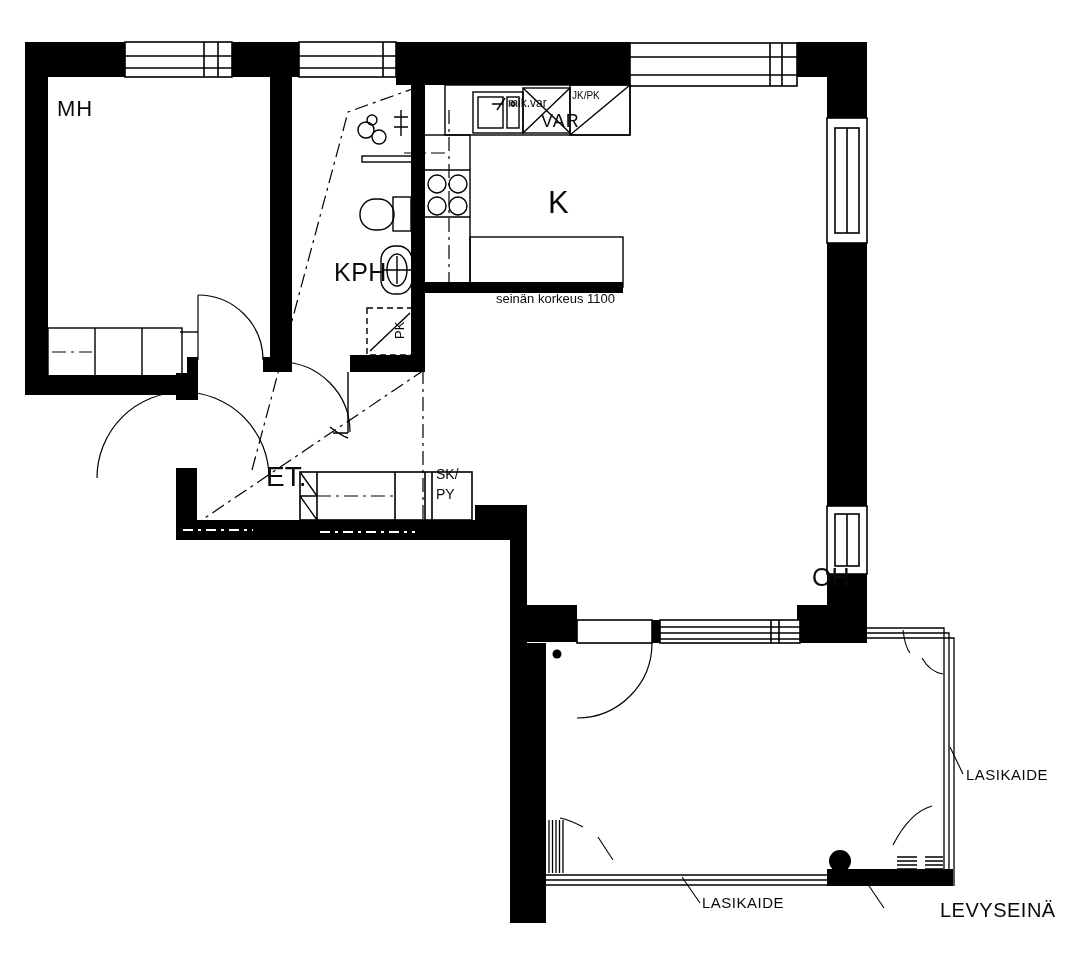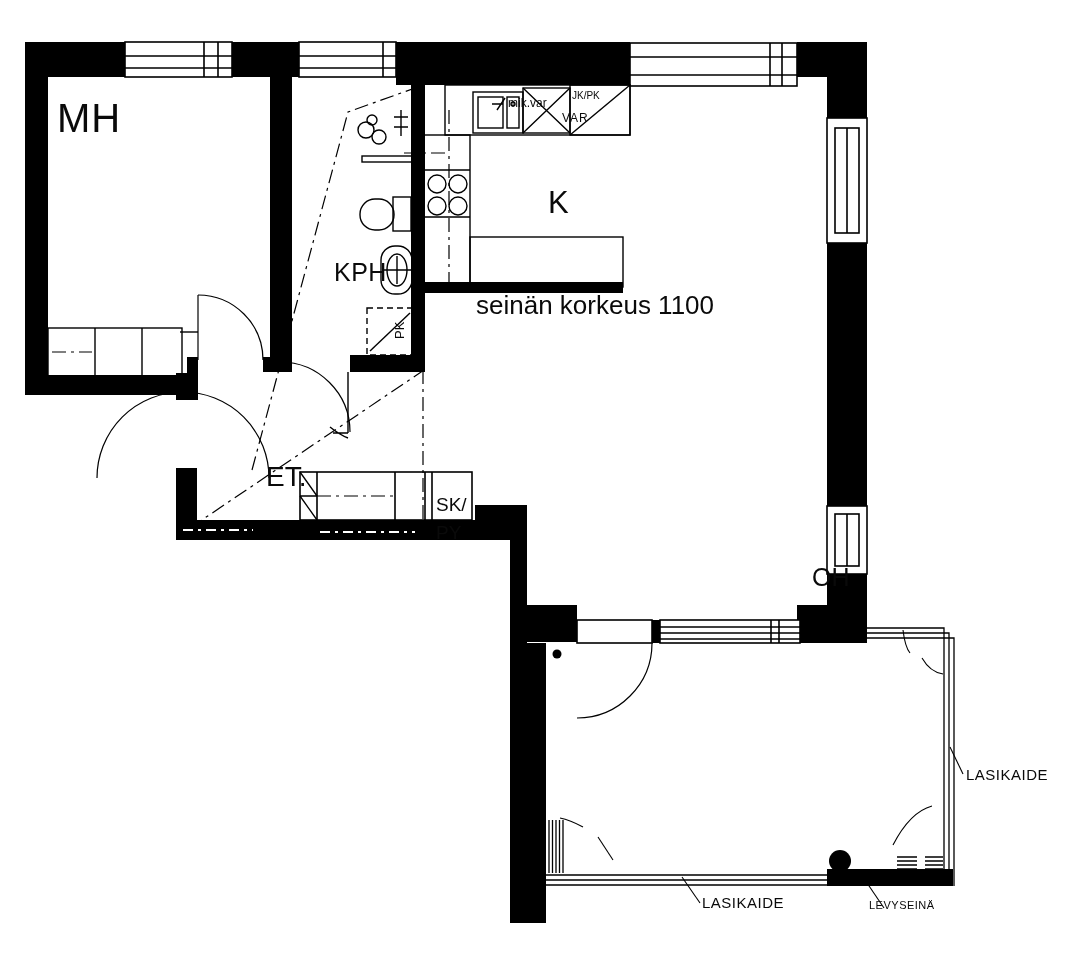--- a/index.html
+++ b/index.html
@@ -6,34 +6,34 @@
   #plan{
     position:relative;
     width:1089px;height:965px;
     background:#ffffff;
     font-family:"Liberation Sans", sans-serif;
     color:#000;
     overflow:hidden;
   }
   #plan svg{position:absolute;left:0;top:0;}
   .lbl{position:absolute;color:#0a0a0a;white-space:nowrap;line-height:1.05;}
-  .l-mh{left:57px;top:97px;font-size:40px;letter-spacing:1px}
+  .l-mh{left:57px;top:97px;font-size:22px;letter-spacing:1px}
   .l-kph{left:334px;top:259px;font-size:25px;letter-spacing:.5px}
   .l-k{left:548px;top:187px;font-size:31px}
   .l-et{left:266px;top:462px;font-size:28px}
   .l-oh{left:812px;top:564px;font-size:25px}
-  .l-height{left:476px;top:292px;font-size:26px}
+  .l-height{left:496px;top:292px;font-size:13px}
   .l-jkpk{left:572px;top:91px;font-size:10px}
   .l-mikvar{left:508px;top:97px;font-size:12px}
-  .l-var{left:562px;top:112px;font-size:12px;letter-spacing:1px}
-  .l-skpy{left:436px;top:491px;font-size:19px;line-height:1.45;white-space:pre-line}
+  .l-var{left:541px;top:112px;font-size:18px;letter-spacing:1px}
+  .l-skpy{left:436px;top:464px;font-size:14px;line-height:1.45;white-space:pre-line}
   .l-pk{left:393px;top:339px;font-size:13px;transform:rotate(-90deg);transform-origin:0 0}
   .l-lasi-r{left:966px;top:767px;font-size:15px;letter-spacing:.5px}
   .l-lasi-b{left:702px;top:895px;font-size:15px;letter-spacing:.5px}
-  .l-levy{left:869px;top:900px;font-size:11px;letter-spacing:.5px}
+  .l-levy{left:940px;top:900px;font-size:20px;letter-spacing:.5px}
 </style>
 </head>
 <body>
 
 <div id="plan">
 
   <svg width="1089" height="965" viewBox="0 0 1089 965">
 
     <g fill="#000" stroke="none">
       <rect x="25" y="42" width="100" height="35"></rect>

